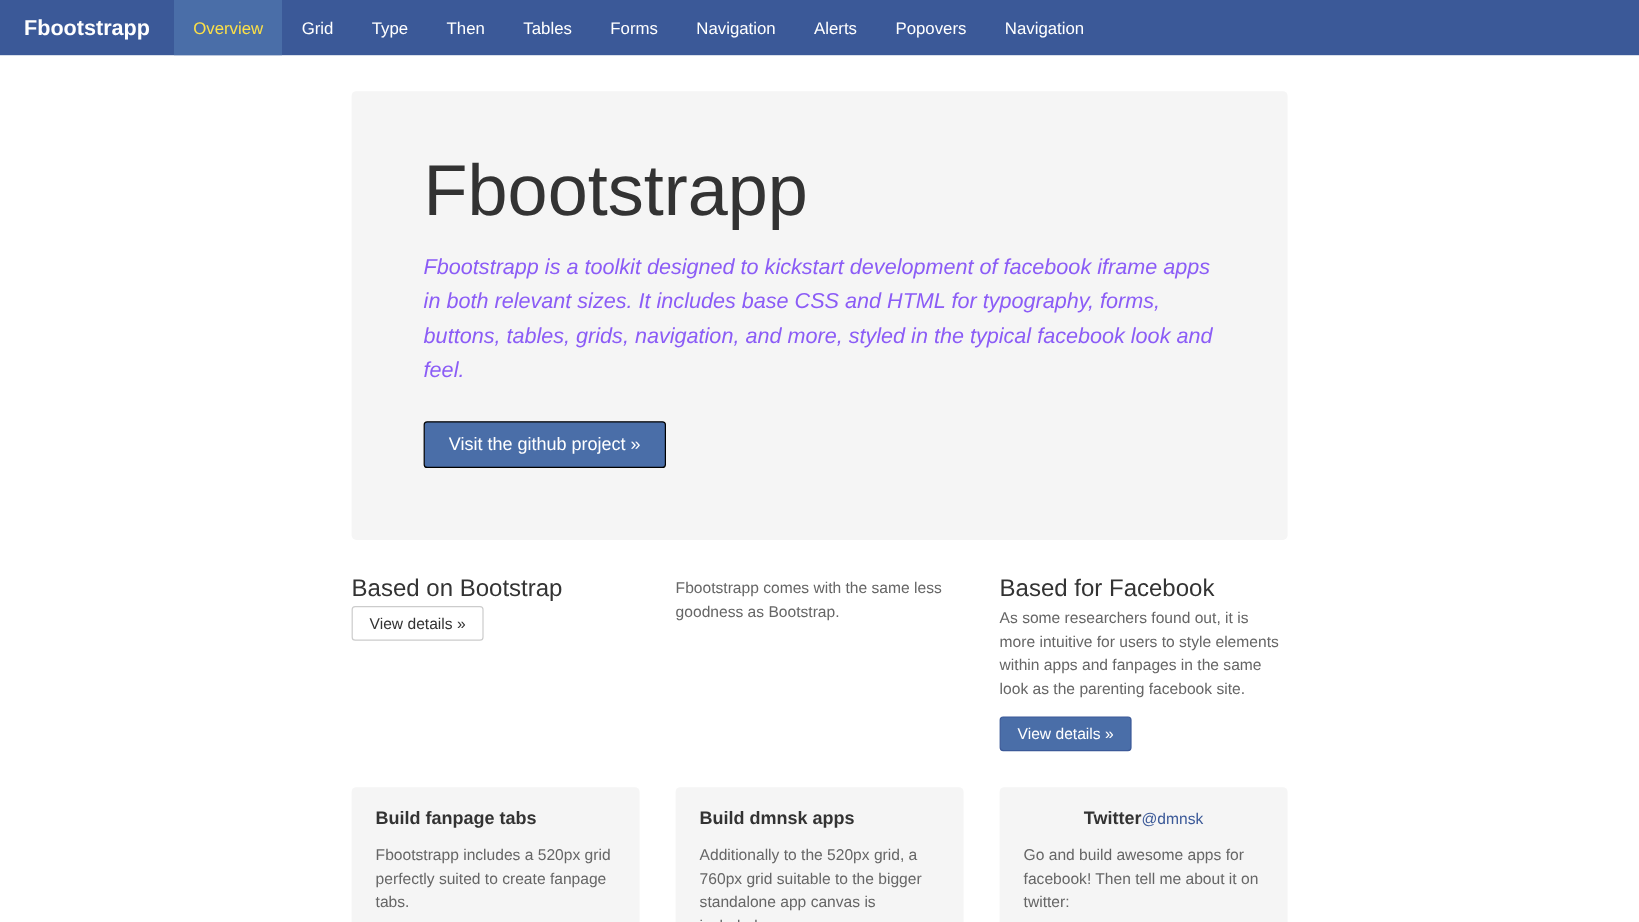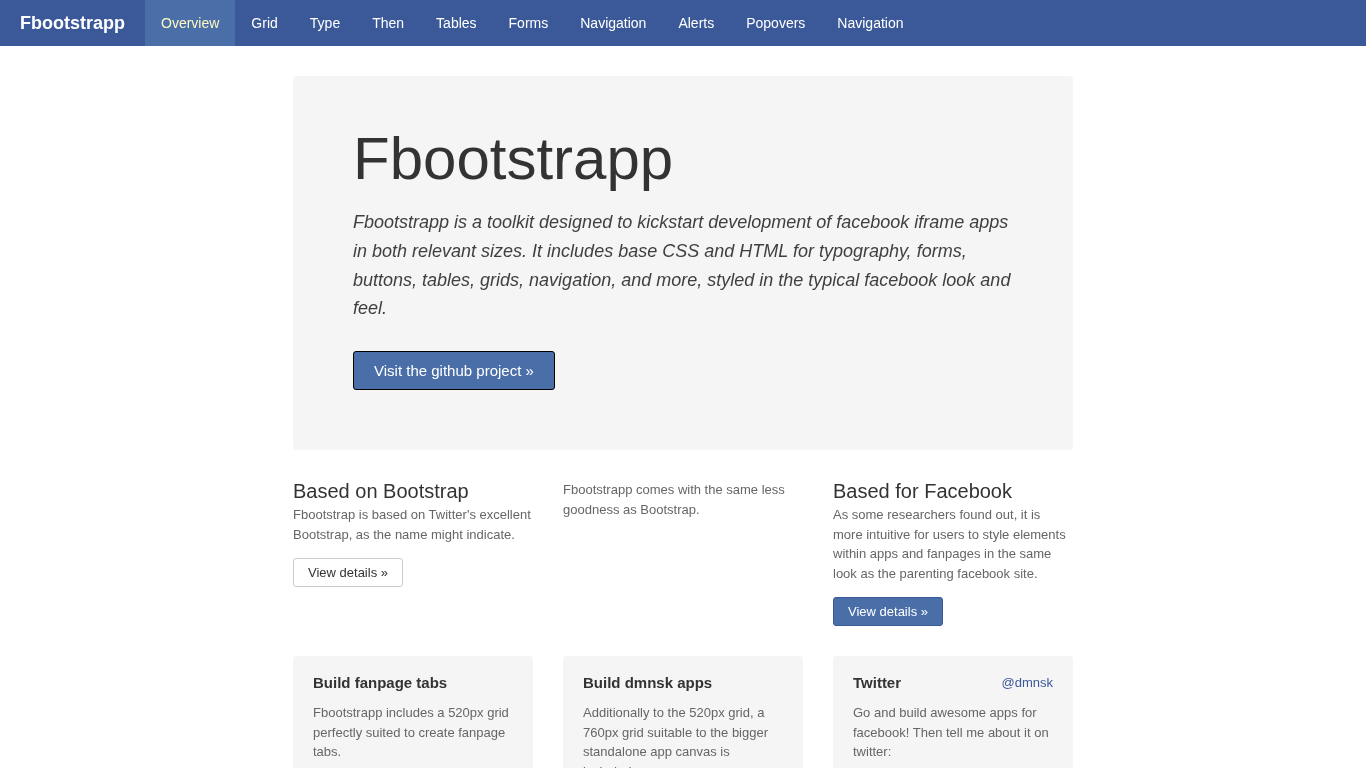--- a/index.html
+++ b/index.html
@@ -30,21 +30,21 @@
       display: flex;
       align-items: center;
       padding: 0 16px;
       color: #fff;
       text-decoration: none;
       font-size: 14px;
       height: 100%;
     }
     .navbar-nav li.active a {
       background-color: #4a6ea8;
-      color: #fef9c3;
+      color: #fde047;
       text-align: center;
     }
 
     
     .hero {
       max-width: 780px;
       margin: 30px auto;
       background: #f5f5f5;
       border-radius: 4px;
       padding: 50px 60px 60px 60px;
@@ -52,21 +52,21 @@
     .hero-title {
       font-size: 60px;
       font-weight: 300;
       color: #333;
       line-height: 1.1;
       margin-bottom: 16px;
       font-family: 'Helvetica Neue', Helvetica, Arial, sans-serif;
     }
     .hero-desc {
       font-size: 18px;
-      color: #404040;
+      color: #8b5cf6;
       line-height: 1.6;
       margin-bottom: 28px;
       font-style: italic;
     }
     .btn-primary {
       background-color: #4a6ea8;
       color: #fff;
       border: 1px solid #000000;
       padding: 10px 20px;
       font-size: 15px;
@@ -152,21 +152,21 @@
 
     
     .twitter-card {
       flex: 1;
       background: #f5f5f5;
       border-radius: 4px;
       padding: 18px 20px 20px 20px;
     }
     .twitter-card-header {
       display: flex;
-      justify-content: space-between;
+      justify-content: center;
       align-items: center;
       margin-bottom: 12px;
     }
     .twitter-card-header h4 {
       font-size: 15px;
       font-weight: bold;
       color: #333;
     }
     .twitter-handle {
       color: #3b5998;
@@ -223,21 +223,20 @@
   <h1 class="hero-title">Fbootstrapp</h1>
   <p class="hero-desc">Fbootstrapp is a toolkit designed to kickstart development of facebook iframe apps in both relevant sizes. It includes base CSS and HTML for typography, forms, buttons, tables, grids, navigation, and more, styled in the typical facebook look and feel.</p>
   <a class="btn-primary" href="#">Visit the github project »</a>
 </div>
 
 <div class="content">
 
   <div class="feature-row">
     <div class="feature-col">
       <h3>Based on Bootstrap</h3>
-      <p>Fbootstrap is based on Twitter's excellent Bootstrap, as the name might indicate.</p>
       <a class="btn-outline" href="#">View details »</a>
     </div>
     <div class="feature-col">
       <p>Fbootstrapp comes with the same less goodness as Bootstrap.</p>
     </div>
     <div class="feature-col">
       <h3>Based for Facebook</h3>
       <p>As some researchers found out, it is more intuitive for users to style elements within apps and fanpages in the same look as the parenting facebook site.</p>
       <a class="btn-secondary" href="#">View details »</a>
     </div>

